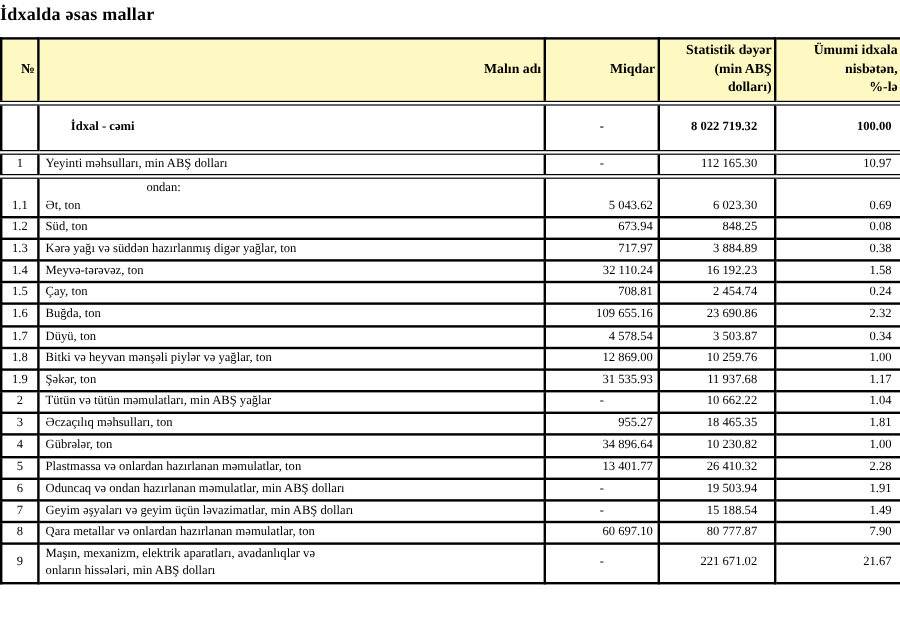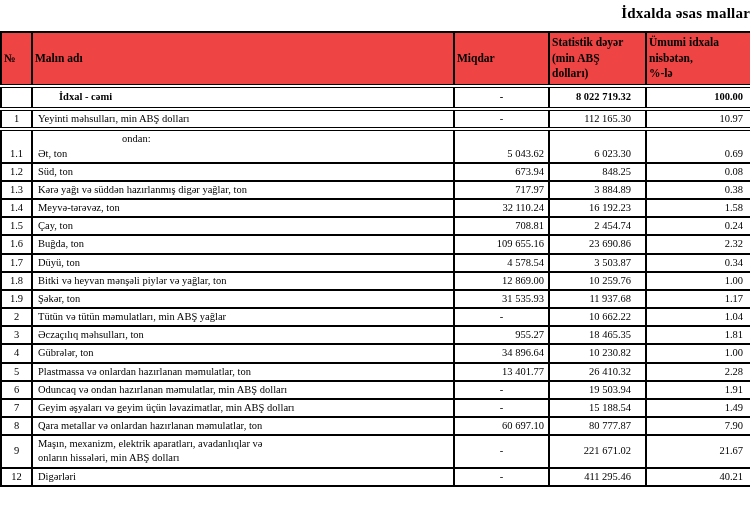--- a/index.html
+++ b/index.html
@@ -6,41 +6,41 @@
     margin: 0;
     padding: 0;
     width: 750px;
     height: 530px;
     background: #ffffff;
     color: #000000;
     font-family: "Liberation Serif", "DejaVu Serif", serif;
     overflow: hidden;
   }
   .page-title {
-    text-align: right;
+    text-align: left;
     font-size: 15px;
     font-weight: bold;
     margin: 5px 0 3px 0;
     letter-spacing: 0.2px;
   }
   table.main-table {
     border-collapse: collapse;
     table-layout: fixed;
     width: 750px;
     margin-top: 9px;
   }
   th, td {
     border: 2px solid #000000;
     overflow: hidden;
   }
   thead th {
-    background: #ef4444;
+    background: #fef9c3;
     font-weight: bold;
     font-size: 11.5px;
-    text-align: left;
+    text-align: right;
     vertical-align: middle;
     white-space: pre-line;
     line-height: 1.35;
     height: 46px;
     padding: 2px;
     border-bottom: 4px double #000000;
   }
   tbody tr { height: 16px; }
   tbody td {
     font-size: 10.5px;
@@ -49,21 +49,21 @@
     line-height: 1.35;
   }
   td.col-num { text-align: center; }
   td.col-name {
     text-align: left;
     padding: 1px 4px 1px 5px;
     white-space: pre-line;
   }
   tr.sub td.col-name { }
   tr.total td { font-weight: bold; }
-  tr.total { height: 23px; }
+  tr.total { height: 41px; }
   tr.total td.col-name { padding-left: 26px; }
   td.col-qty, td.col-value, td.col-pct { text-align: right; }
   td.col-qty   { padding-right: 4px; }
   td.col-value { padding-right: 14px; }
   td.col-pct   { padding-right: 7px; }
   td.dash { text-align: center; padding-right: 0; }
   tr.tall { height: 34px; }
   tr.tall td { vertical-align: bottom; padding-bottom: 1px; }
   tr.twoline { height: 32px; }
   tr.dbl td { border-bottom: 4px double #000000; }
@@ -224,22 +224,15 @@
           <td class="col-pct">7.90</td>
         </tr>
         <tr class="main twoline">
           <td class="col-num">9</td>
           <td class="col-name">Maşın, mexanizm, elektrik aparatları, avadanlıqlar və
 onların hissələri, min ABŞ dolları</td>
           <td class="col-qty dash">-</td>
           <td class="col-value">221 671.02</td>
           <td class="col-pct">21.67</td>
         </tr>
-        <tr class="main">
-          <td class="col-num">12</td>
-          <td class="col-name">Digərləri</td>
-          <td class="col-qty dash">-</td>
-          <td class="col-value">411 295.46</td>
-          <td class="col-pct">40.21</td>
-        </tr>
       </tbody>
   </table>
 </div>
 
 </body></html>

